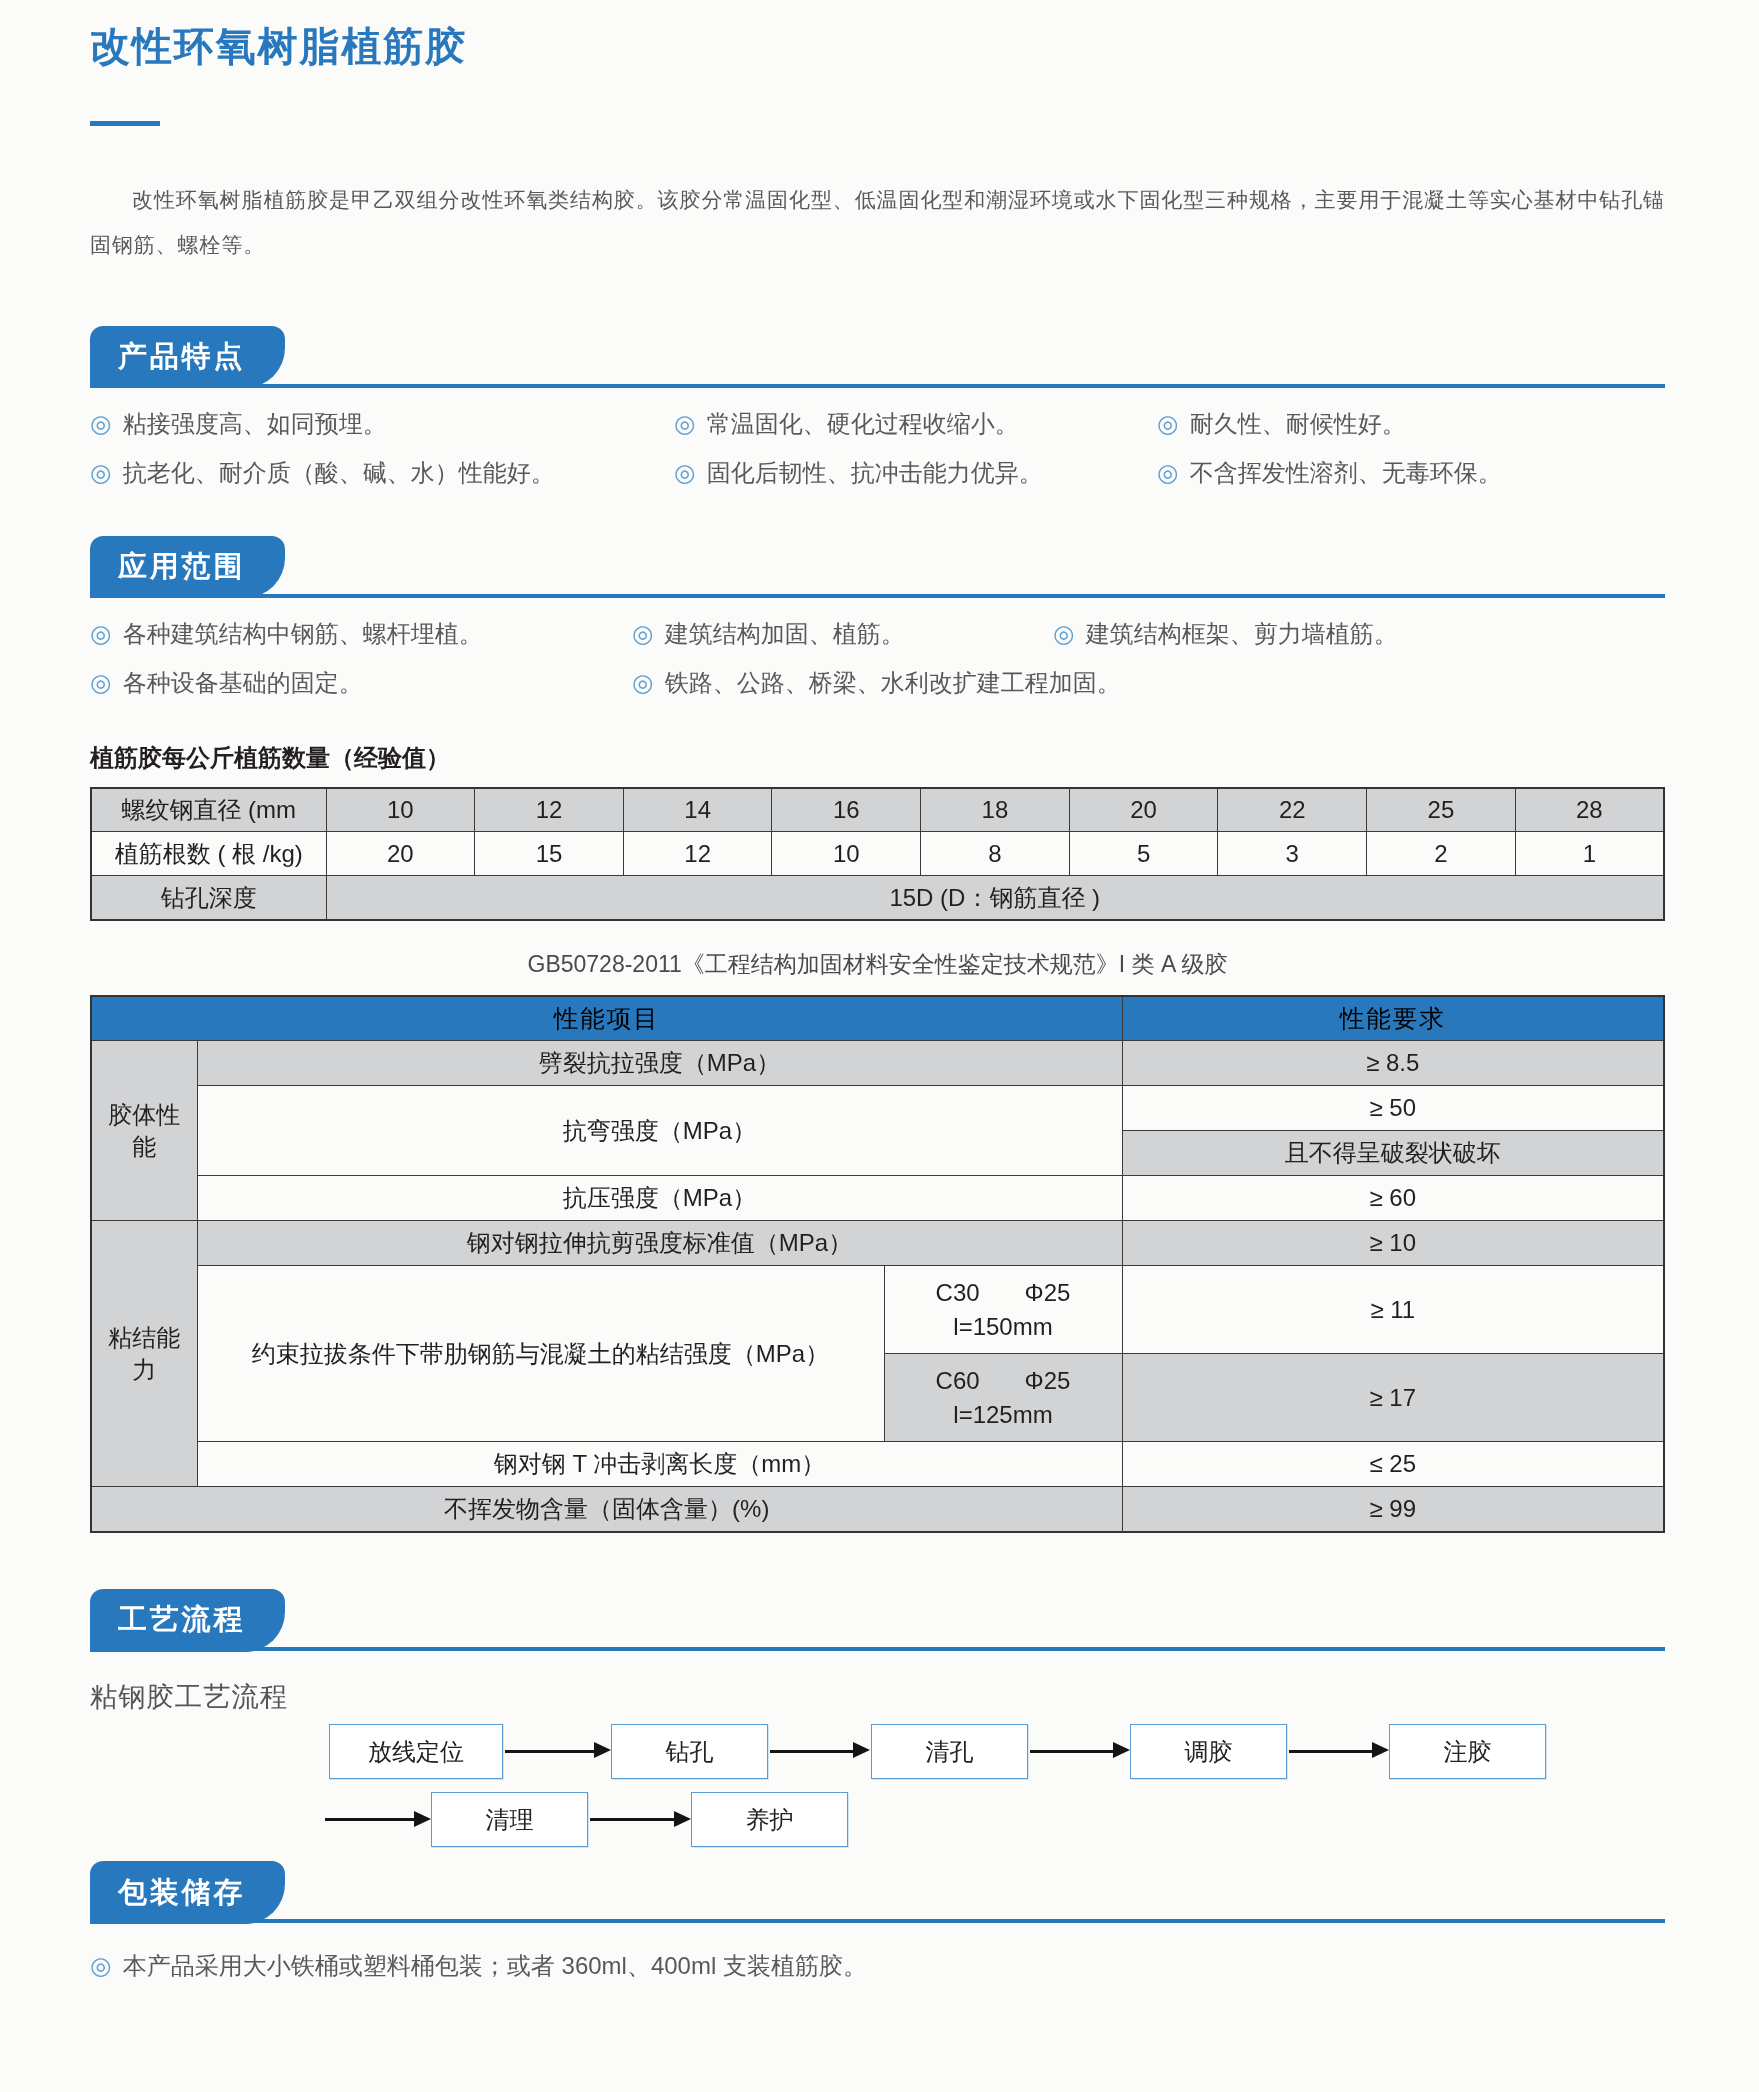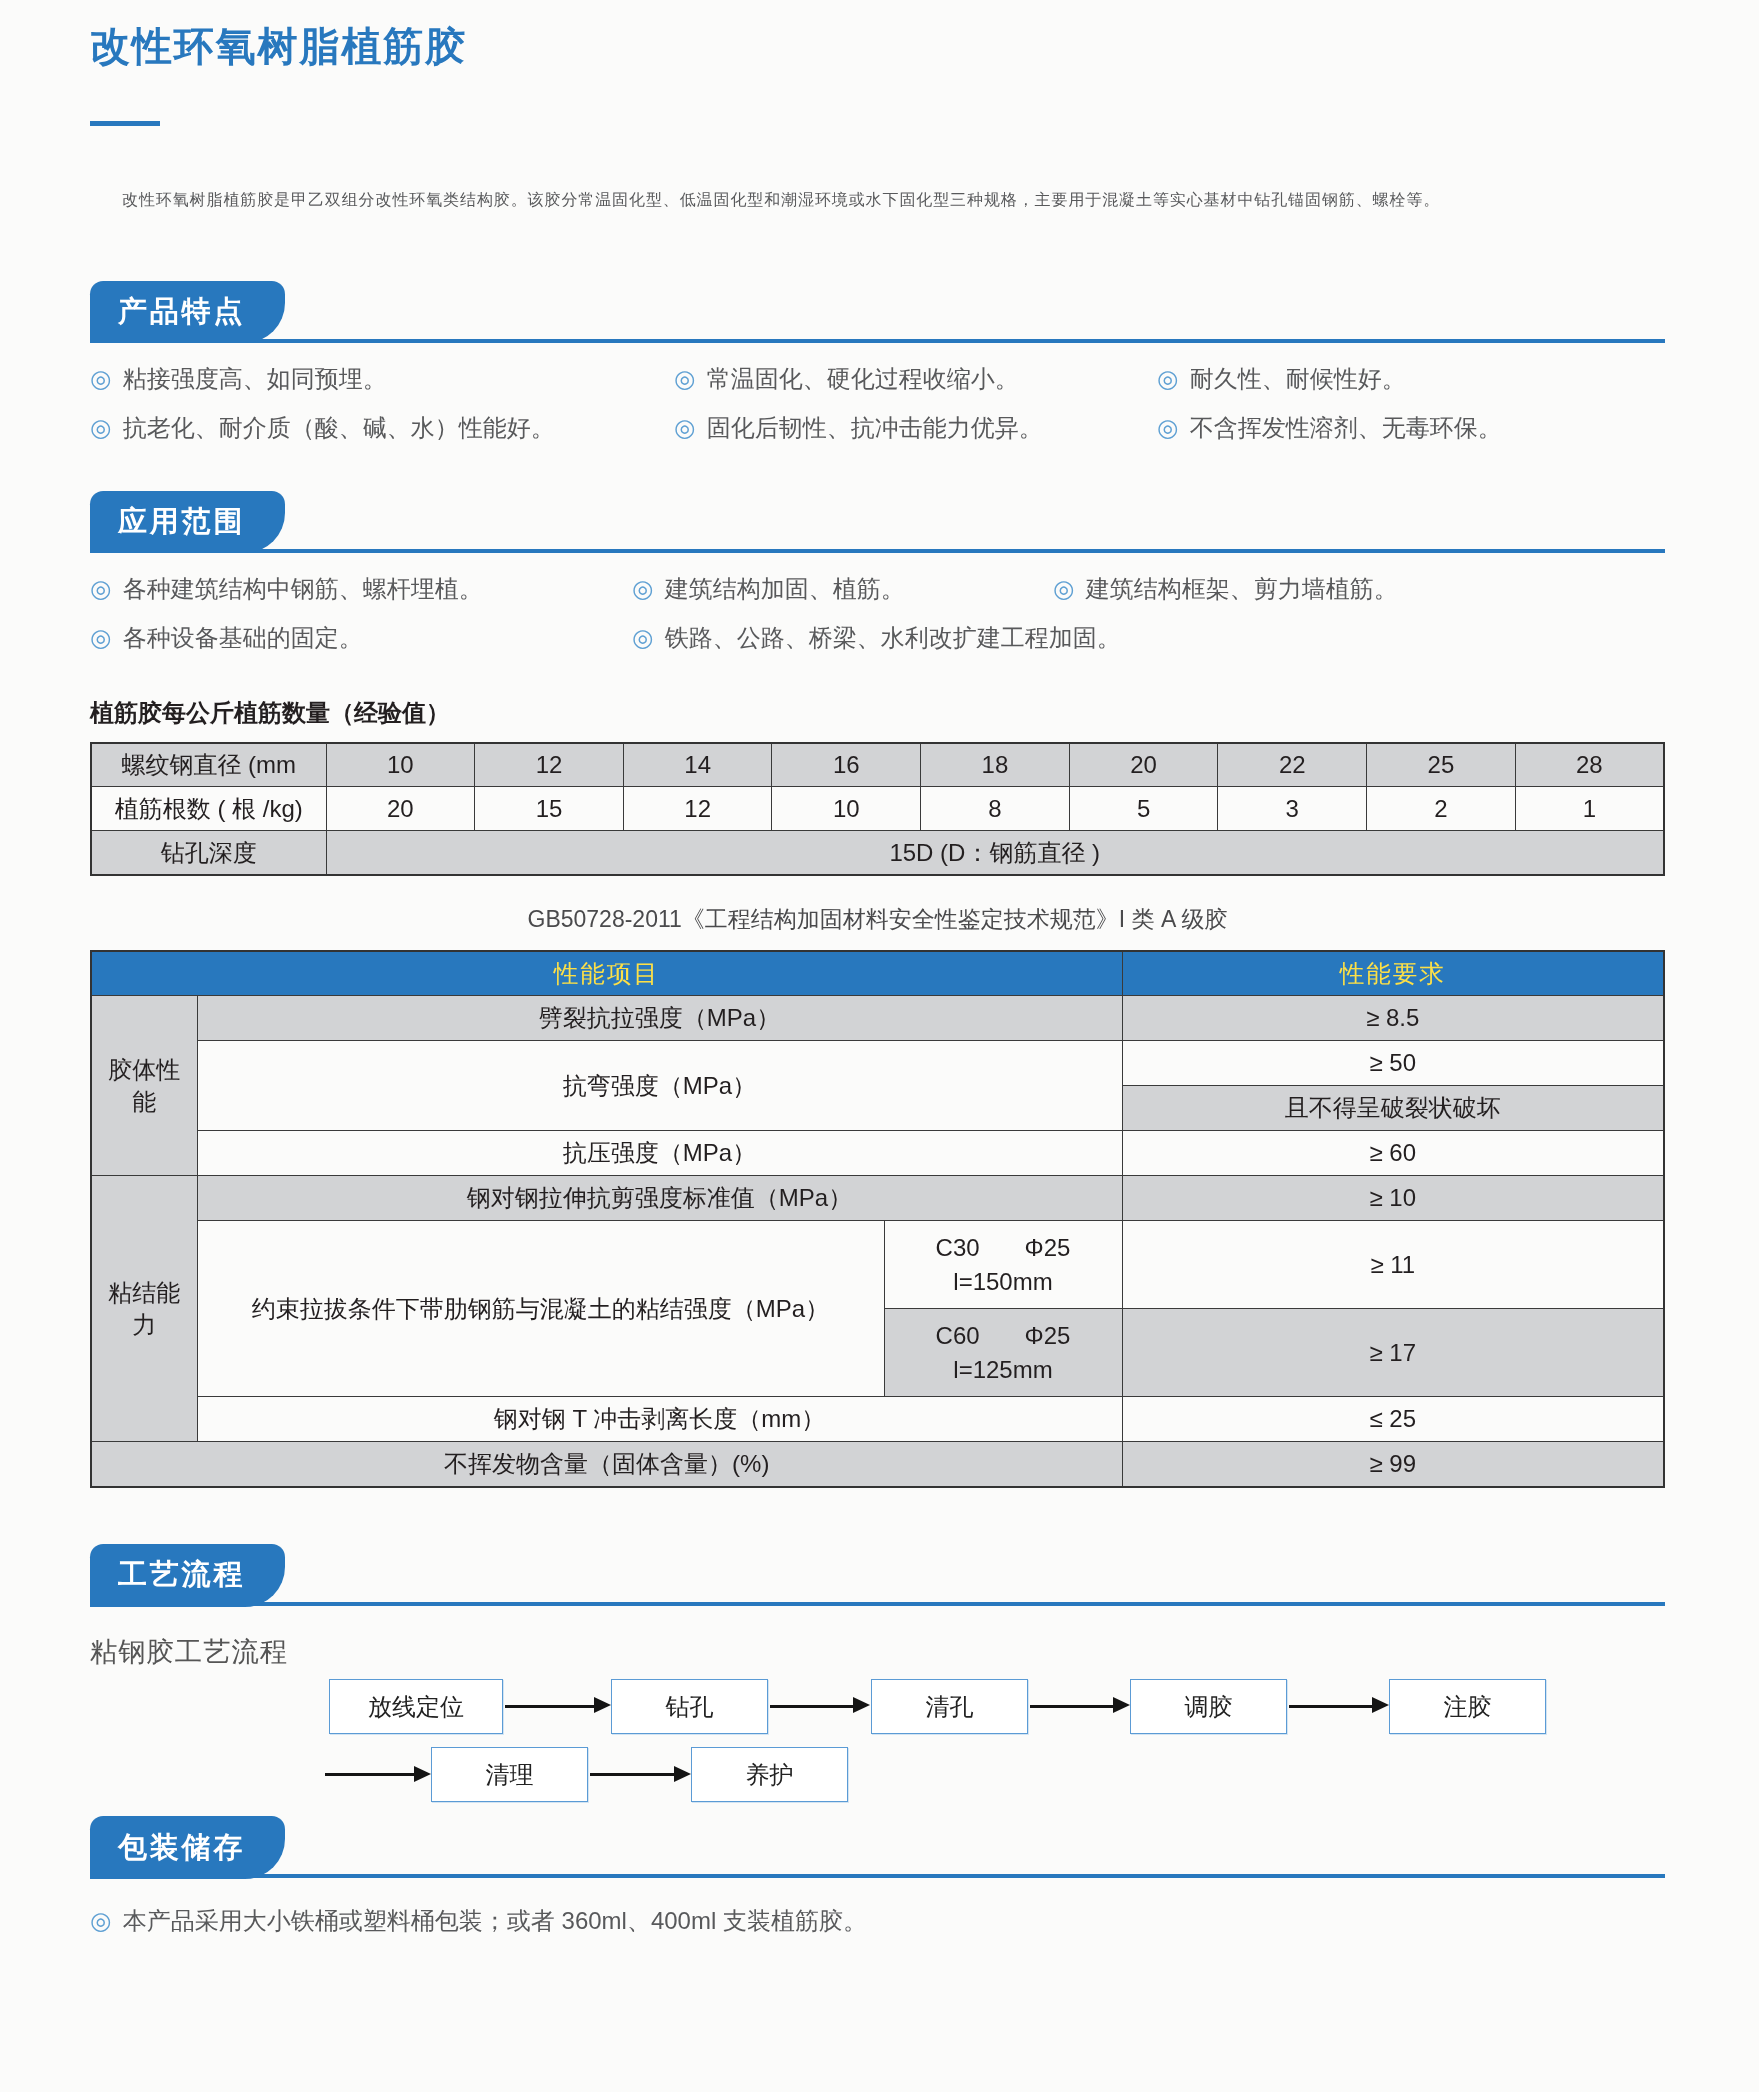--- a/index.html
+++ b/index.html
@@ -11,21 +11,21 @@
   .content { padding:0 94px 0 90px; }
 
   
   .doc-title {
     padding-top:19px; font-size:40px; font-weight:bold;
     color:#2878be; letter-spacing:1.9px;
   }
   .title-underline { width:70px; height:4.7px; background:#2878be; margin-top:47px; }
 
   .intro {
-    margin-top:51px; font-size:16px; color:#58595b;
+    margin-top:51px; font-size:21px; color:#58595b;
     line-height:45px; text-indent:2em; letter-spacing:0.9px;
   }
 
   
   .section-head { position:relative; height:59px; border-bottom:4.7px solid #2878be; }
   .section-badge {
     position:absolute; left:0; bottom:-4.7px;
     background:#2878be; color:#ffffff;
     font-size:29px; font-weight:bold; letter-spacing:2.8px;
     padding:11.4px 40px 11.4px 28px;
@@ -58,21 +58,21 @@
 
   .rebar-table { margin-top:13.2px; border:2.8px solid #333; }
   .rebar-table tr { height:44px; }
 
   .tech-note { margin-top:28px; text-align:center; font-size:23px; color:#4a4a4c; }
 
   .tech-table { margin-top:15px; border:2.8px solid #333; }
   .tech-table tr { height:45px; }
   .tech-table tr.tall { height:88px; }
   .tech-table td.head-cell {
-    background:#2878be; color:#fde047; font-size:24.6px; letter-spacing:1.9px;
+    background:#2878be; color:#000000; font-size:24.6px; letter-spacing:1.9px;
   }
   .subline { display:flex; justify-content:center; gap:45px; line-height:34px; }
   .subline2 { line-height:34px; }
 
   
   .flow-label { margin-top:28px; font-size:27.4px; color:#555; letter-spacing:0.9px; }
   .flow-wrap { position:relative; margin-top:9.5px; height:125px; }
   .flow-box {
     position:absolute; height:55px; border:1.9px solid #5b9bd5; background:#ffffff;
     display:flex; align-items:center; justify-content:center;

